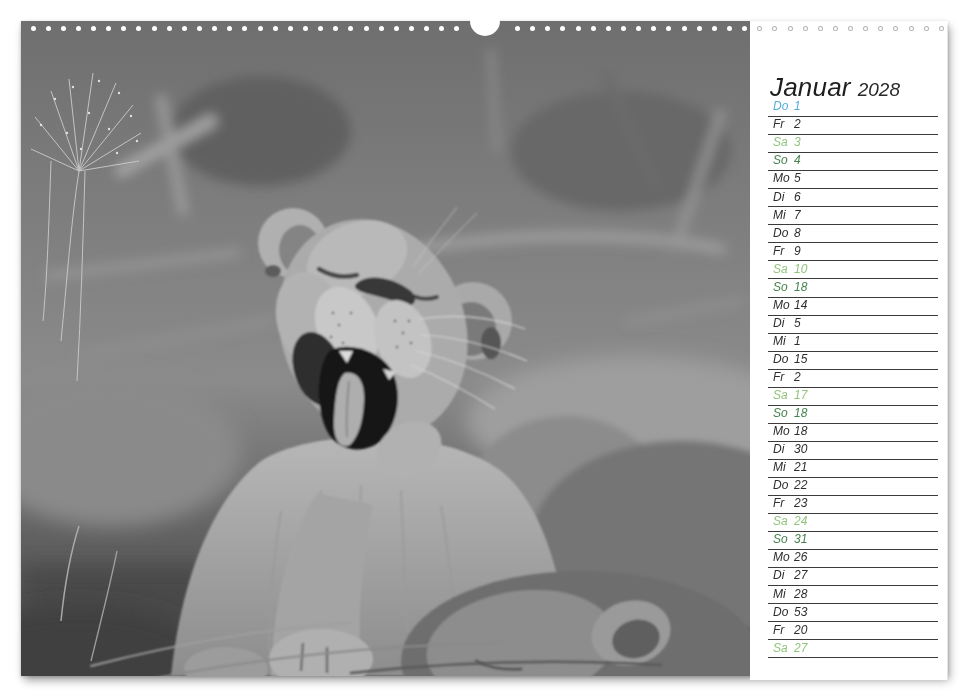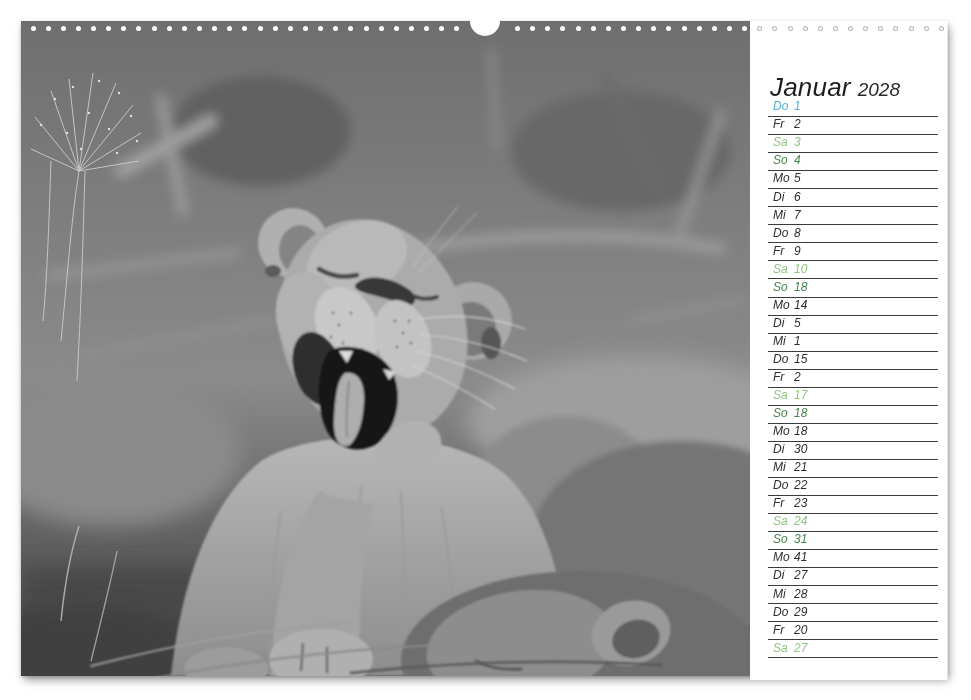--- a/index.html
+++ b/index.html
@@ -294,33 +294,33 @@
           <div class="day-row sa">
     <span class="abbr">Sa</span>
     <span class="num">24</span>
   </div>
           <div class="day-row so">
     <span class="abbr">So</span>
     <span class="num">31</span>
   </div>
           <div class="day-row wd">
     <span class="abbr">Mo</span>
-    <span class="num">41</span>
+    <span class="num">26</span>
   </div>
           <div class="day-row wd">
     <span class="abbr">Di</span>
     <span class="num">27</span>
   </div>
           <div class="day-row wd">
     <span class="abbr">Mi</span>
     <span class="num">28</span>
   </div>
           <div class="day-row wd">
     <span class="abbr">Do</span>
-    <span class="num">29</span>
+    <span class="num">53</span>
   </div>
           <div class="day-row wd">
     <span class="abbr">Fr</span>
     <span class="num">20</span>
   </div>
           <div class="day-row sa">
     <span class="abbr">Sa</span>
     <span class="num">27</span>
   </div>
         </div>

